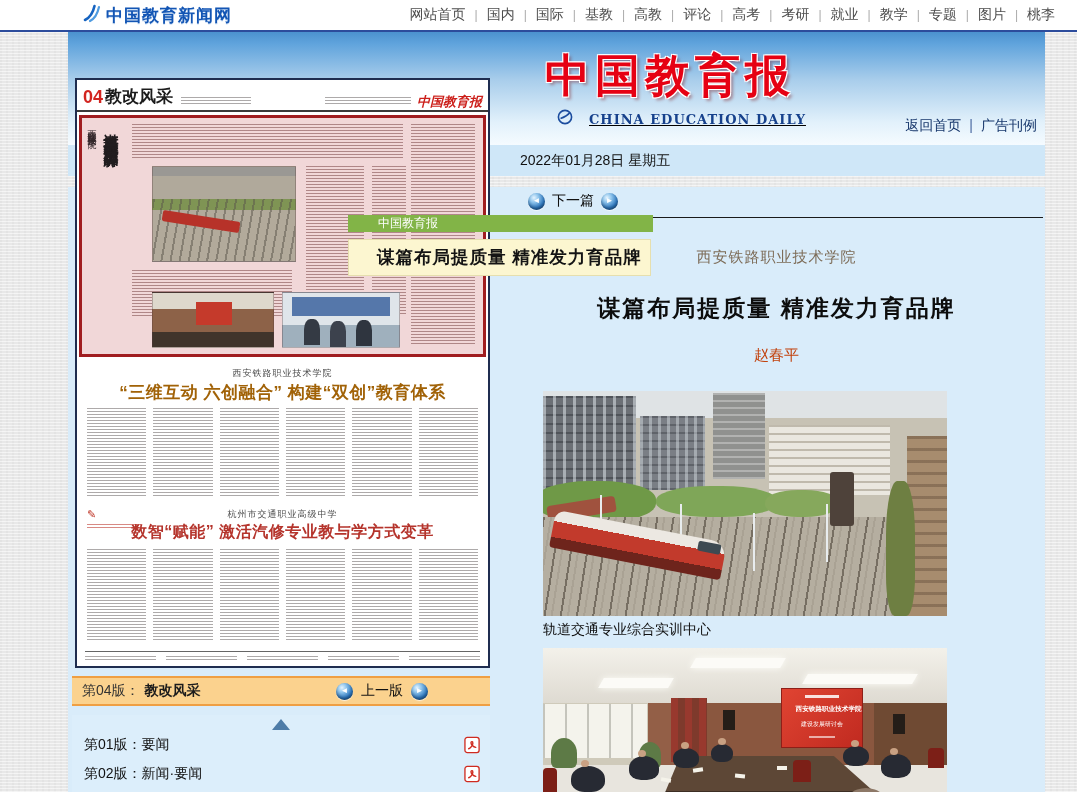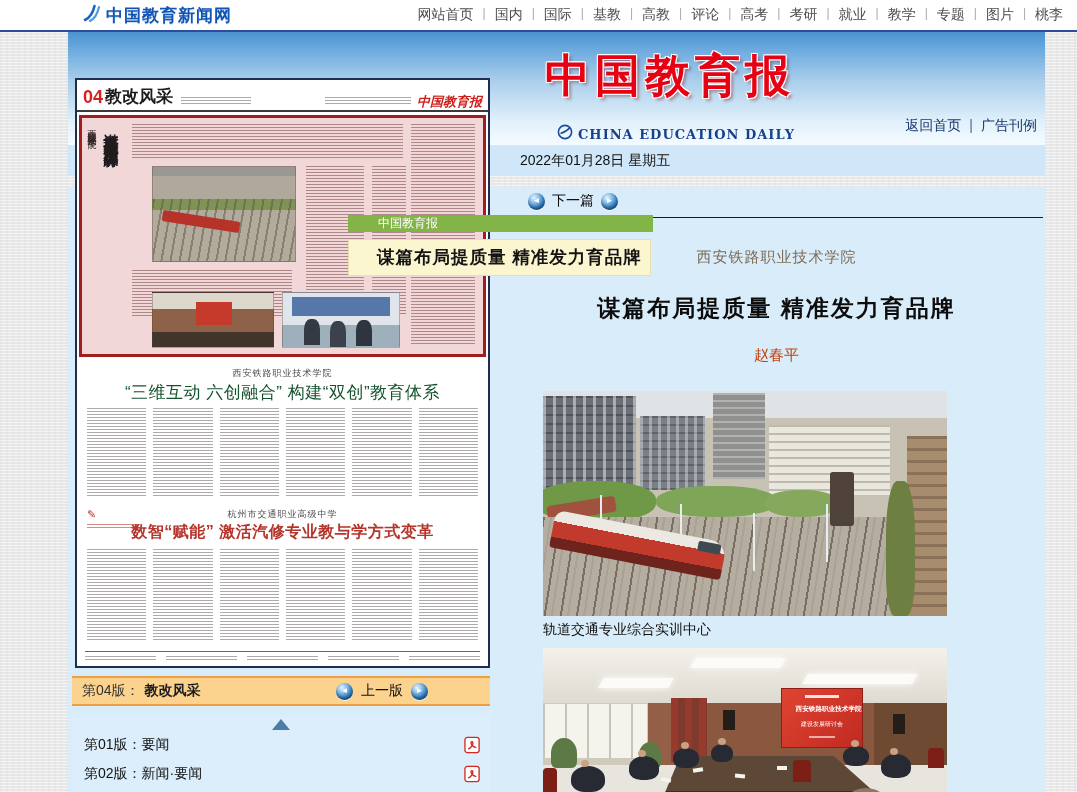--- a/index.html
+++ b/index.html
@@ -7,31 +7,31 @@
   body {
     font-family:"Liberation Sans", sans-serif;
     background-color:#e8e8e8;
     background-image:repeating-linear-gradient(0deg, rgba(255,255,255,.55) 0 1px, transparent 1px 3px),
                      repeating-linear-gradient(90deg, rgba(0,0,0,.025) 0 2px, transparent 2px 6px);
   }
   
   .topbar { height:32px; background:#fff; border-bottom:2px solid #2c4c9c; display:flex; align-items:center; position:relative; z-index:30; }
   .site-logo { display:flex; align-items:center; margin-left:80px; gap:4px; cursor:pointer; }
   .site-logo-text { font-size:17px; font-weight:bold; color:#1355b4; letter-spacing:1px; text-shadow:0 1px 0 #cfe2f6; }
-  .topnav { margin-left:auto; padding-right:14px; display:flex; font-size:14px; color:#4d4d4d; white-space:nowrap; }
+  .topnav { margin-left:auto; padding-right:22px; display:flex; align-items:center; font-size:14px; color:#4d4d4d; white-space:nowrap; }
   .nav-item { cursor:pointer; }
   .nav-sep { color:#aaa; margin:0 9px; font-size:12px; }
   
   .page { position:relative; width:977px; height:760px; margin-left:68px; overflow:hidden; }
   .banner { position:absolute; top:0; left:0; width:100%; height:113px;
     background:linear-gradient(180deg,#4b92cf 0%,#5fa3dc 10%,#a8cdeb 42%,#e2f1fb 80%,#f5fbff 100%); }
   .masthead { position:absolute; left:477px; top:14px; }
   .masthead-cn { font-family:"DejaVu Serif", serif; font-weight:bold; font-size:45px; color:#e60113; letter-spacing:5px;
     text-shadow:-1px -1px 0 #fff, 1px -1px 0 #fff, -1px 1px 0 #fff, 1px 1px 0 #fff, 3px 3px 3px rgba(120,0,0,.35); }
-  .masthead-row { display:flex; align-items:center; gap:5px; margin:18px 0 0 12px; }
+  .masthead-row { display:flex; align-items:center; gap:16px; margin:3px 0 0 12px;text-decoration:underline; }
   .masthead-en { font-family:"DejaVu Serif", serif; font-weight:bold; font-size:13px; color:#16418c; letter-spacing:1px; }
   .banner-links { position:absolute; right:8px; bottom:10px; font-size:14px; color:#16366b; }
   .banner-links .lnk { cursor:pointer; }
   .banner-links .lsep { margin:0 8px; color:#4a68a0; }
   .datebar { position:absolute; top:113px; left:0; width:100%; height:31px; background:#cfe7f8; font-size:14px; color:#111; line-height:31px; padding-left:452px; }
   .content-bg { position:absolute; top:155px; left:0; right:0; bottom:0; background:#d9ecfa; }
   
   .right-col { position:absolute; left:440px; top:155px; width:537px; height:605px; }
   .next-row { margin:4px 0 0 20px; height:20px; display:flex; align-items:center; gap:7px; font-size:14px; color:#111; }
   .globe { width:17px; height:17px; border-radius:50%; display:inline-flex; align-items:center; justify-content:center;
@@ -143,21 +143,21 @@
   .np-mini.rail::before { content:""; position:absolute; left:6%; top:52%; width:55%; height:12%; background:#b73229; transform:rotate(9deg); z-index:2; border-radius:2px; }
   .np-mini.meet { bottom:2px; left:24px; width:122px; height:56px;
     background:linear-gradient(180deg,#ded8cc 0 30%, #8d6248 30% 72%, #40342b 72% 100%); }
   .np-mini.meet::before { content:""; position:absolute; left:36%; top:16%; width:30%; height:44%; background:#c53a2b; }
   .np-mini.tv { bottom:2px; left:154px; width:118px; height:56px; background:linear-gradient(180deg,#dfe5ea 0 60%, #9fb0bd 60% 100%); }
   .np-mini.tv::before { content:""; position:absolute; left:8%; top:8%; width:84%; height:34%; background:#5577aa; }
   .tv-figs { position:absolute; bottom:4%; left:18%; width:16px; height:26px; background:#343a44; border-radius:40% 40% 0 0;
     box-shadow:26px 2px 0 #3c424d, 52px 1px 0 #2f353f; }
   .np-s2 { margin-top:10px; text-align:center; }
   .np-school { font-size:9px; color:#4a4a4a; letter-spacing:1px; height:11px; }
-  .np-h2 { font-size:17px; font-weight:normal; color:#14532d; margin-top:3px; letter-spacing:.5px; height:20px; }
+  .np-h2 { font-size:17px; font-weight:bold; color:#a16207; margin-top:3px; letter-spacing:.5px; height:20px; }
   .np-h3 { font-size:16px; font-weight:bold; color:#b5342c; margin-top:3px; letter-spacing:.5px; height:20px; }
   .np-cols { display:flex; gap:7px; margin:7px 10px 0; }
   .np-col { flex:1; height:88px; }
   .np-s3 { margin-top:12px; position:relative; text-align:center; }
   .np-s3 .np-col { height:92px; }
   .np-sig { position:absolute; left:10px; top:-4px; width:54px; text-align:left; }
   .np-pen { color:#c0392b; font-size:11px; line-height:1; }
   .np-sig-line { height:5px; margin-top:2px; }
   .np-foot { margin:10px 8px 0; border-top:1px solid #666; padding-top:4px; display:flex; gap:10px; }
   .np-foot .seg { flex:1; height:5px; }

